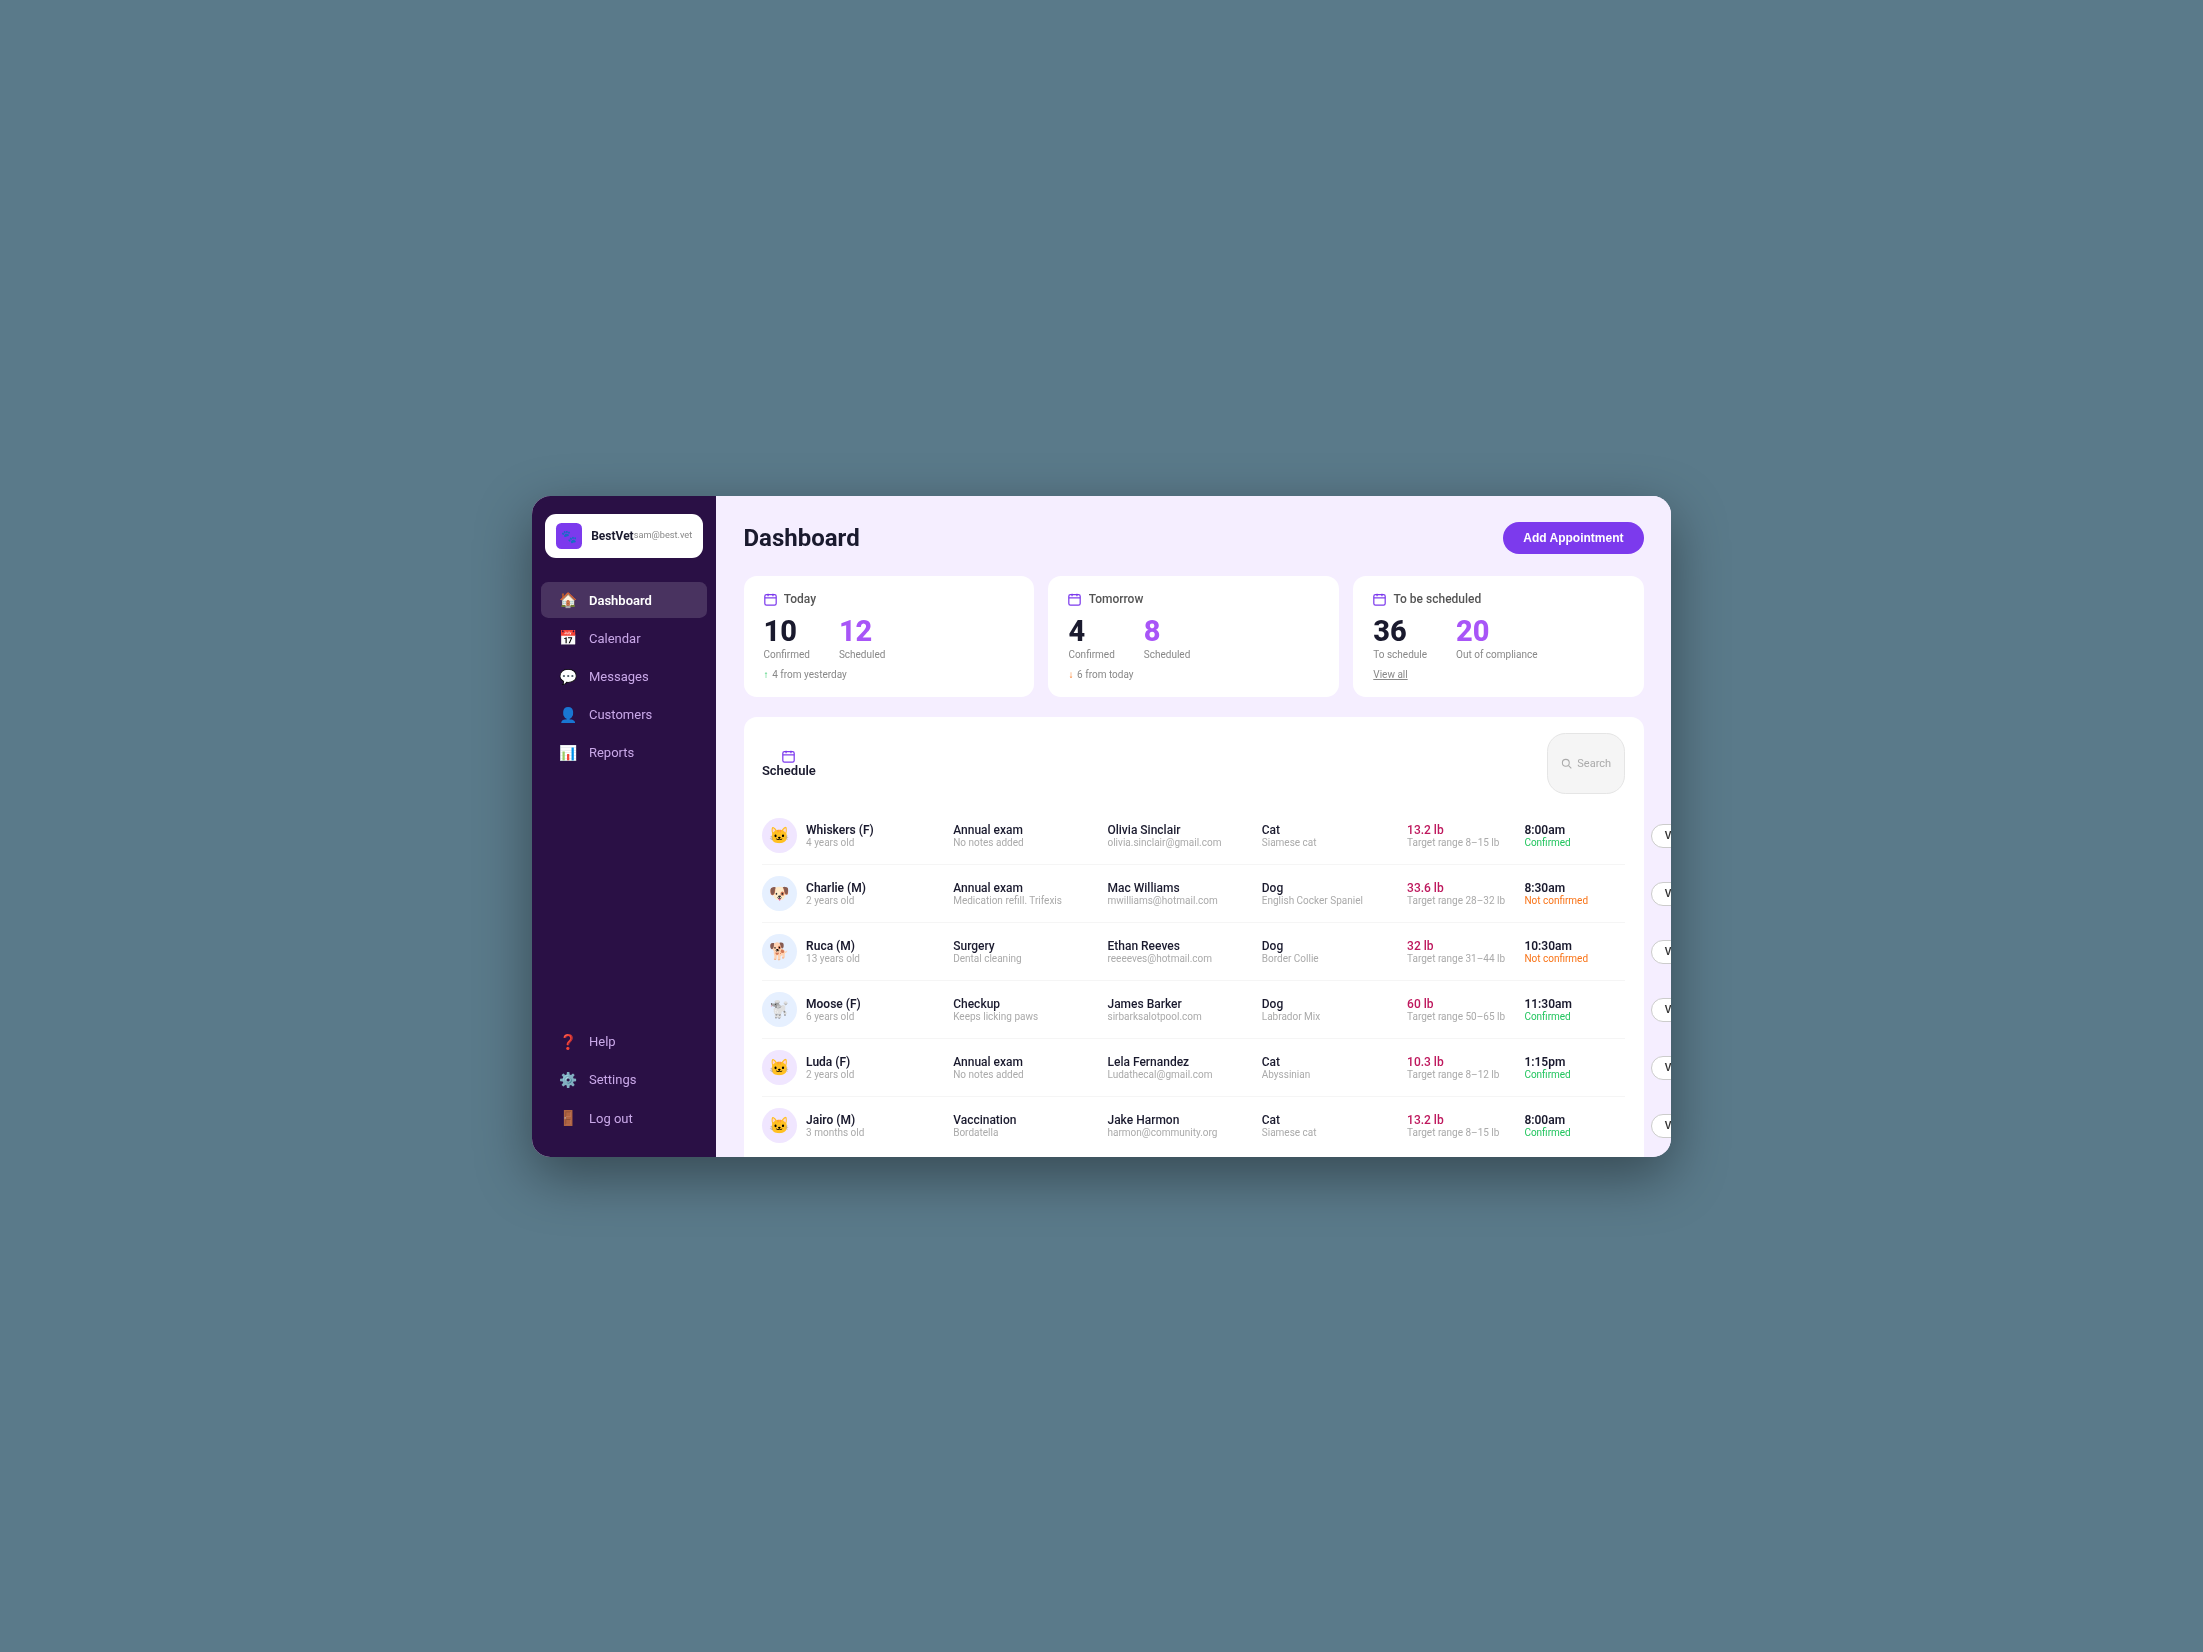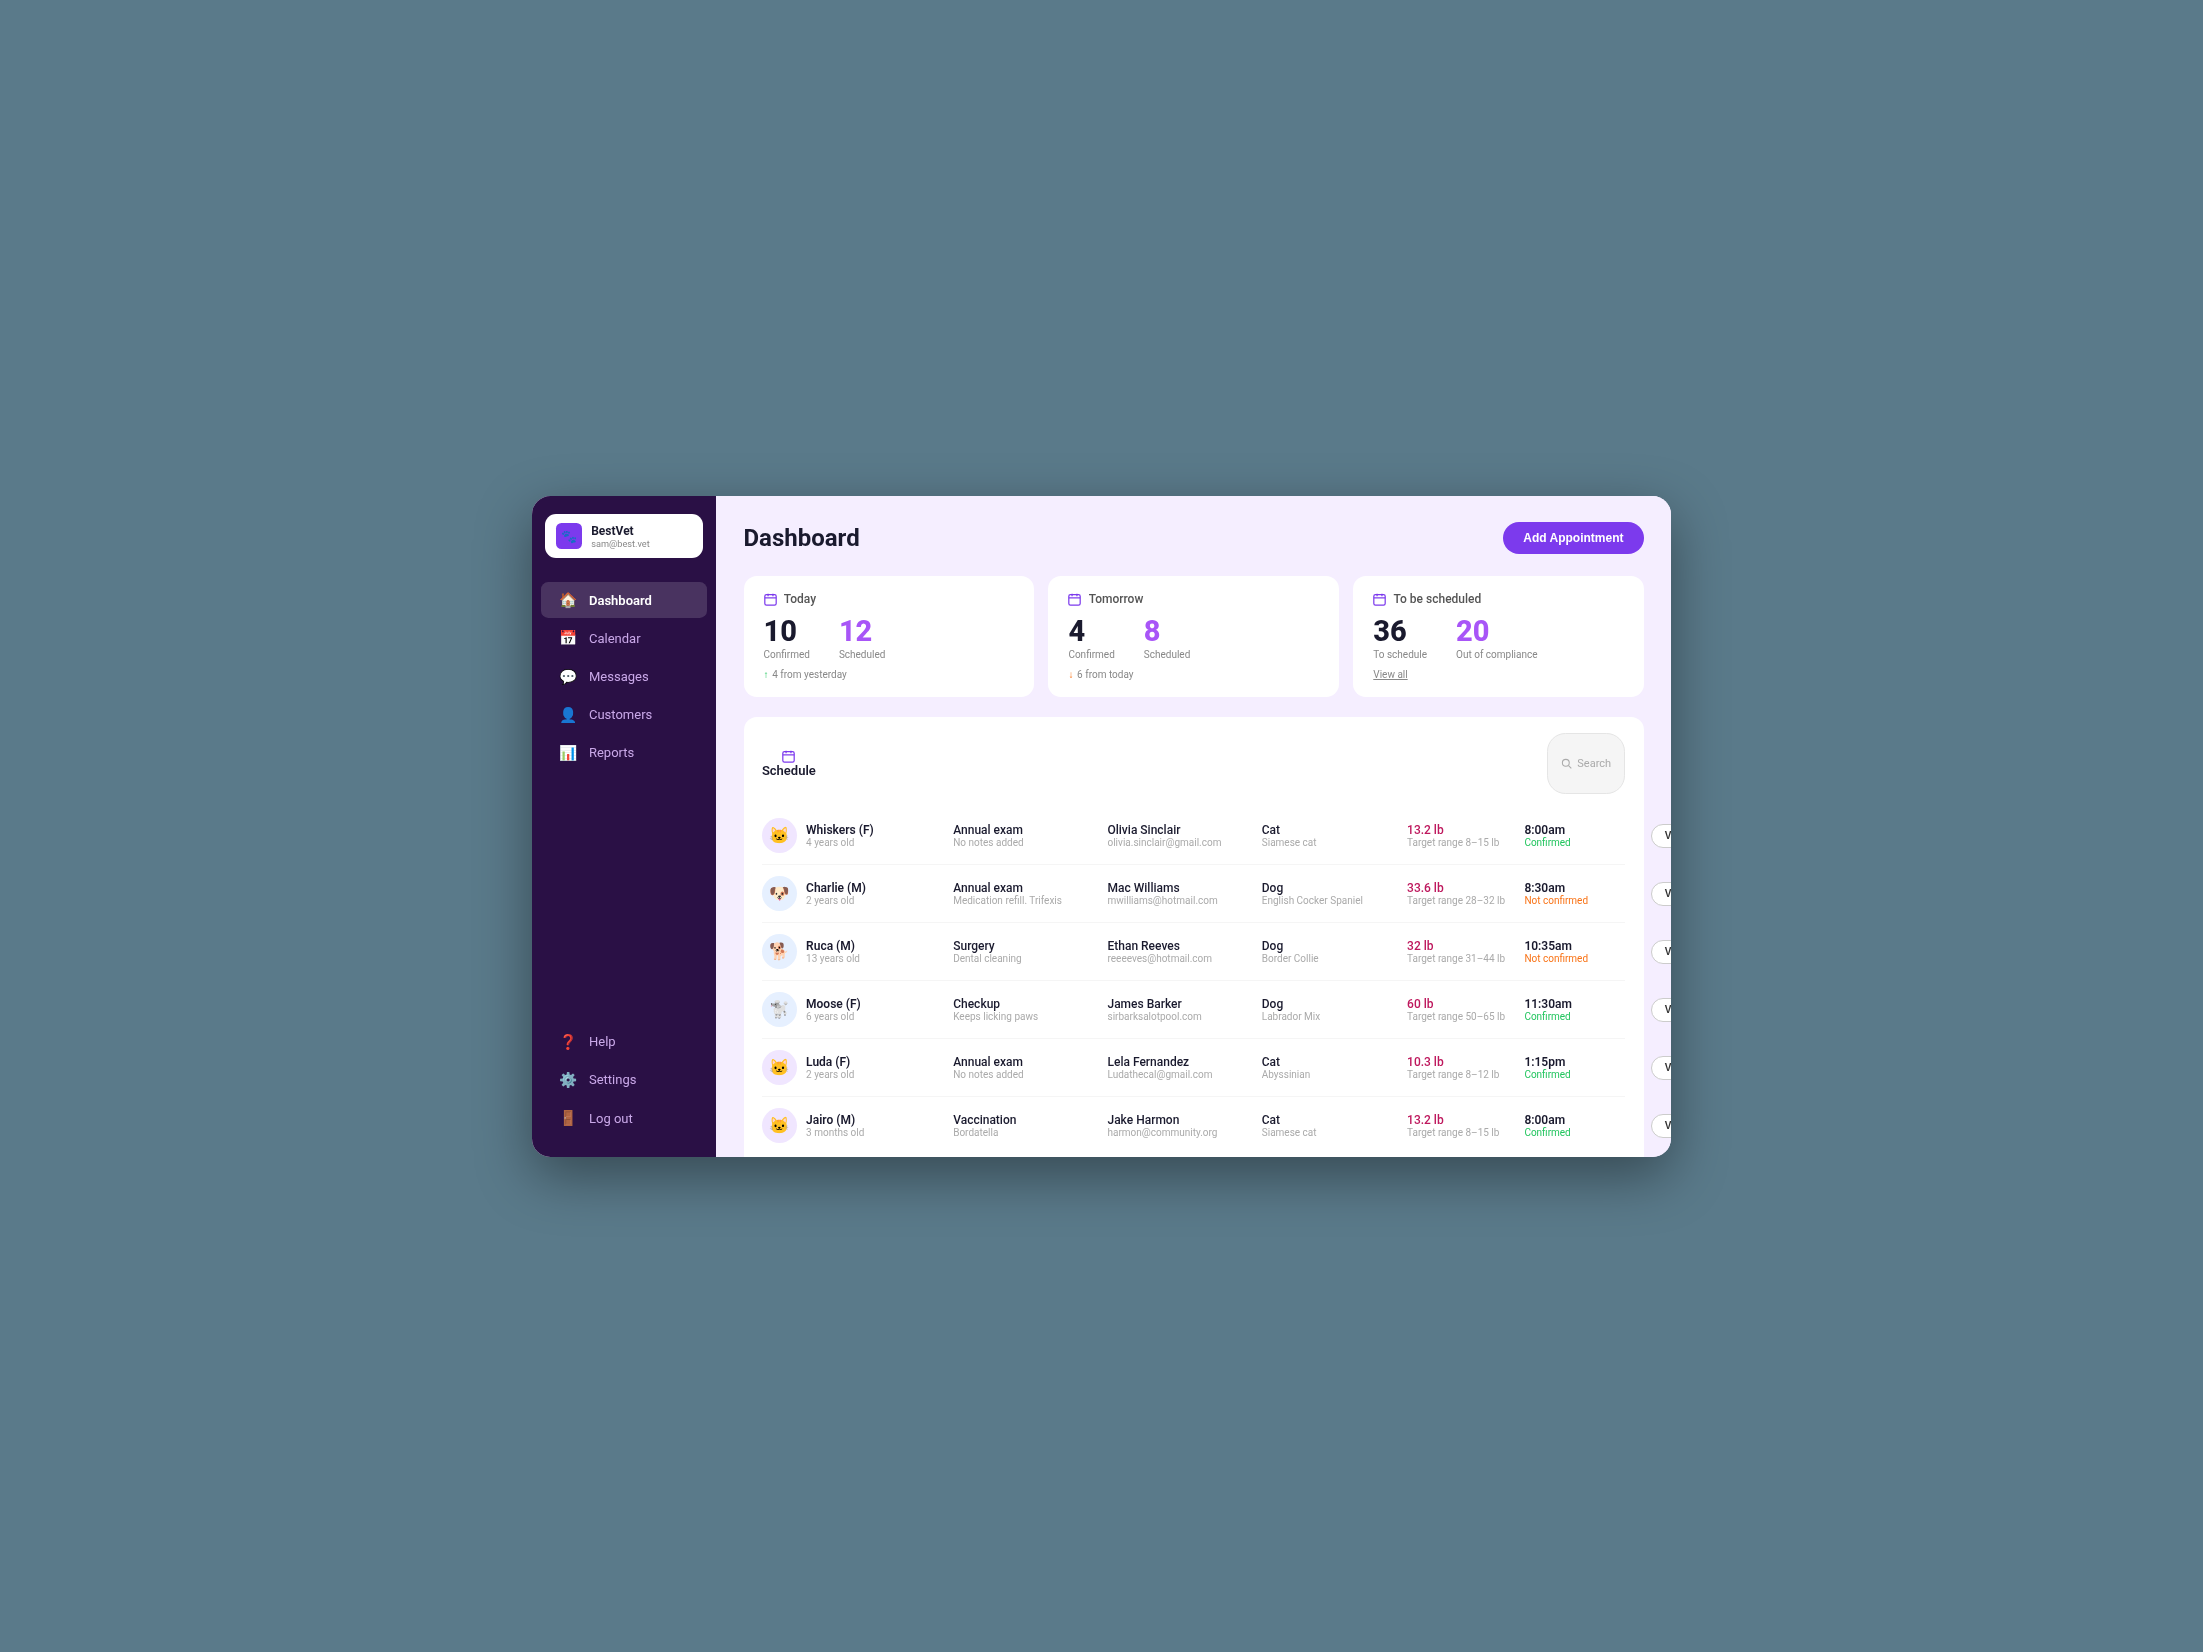--- a/index.html
+++ b/index.html
@@ -44,21 +44,21 @@
       height: 26px;
       background: #7c3aed;
       border-radius: 5.5px;
       display: flex;
       align-items: center;
       justify-content: center;
       font-size: 13px;
       color: white;
       flex-shrink: 0;
     }
-    .brand-text { display: flex; flex-direction: column; }
+    .brand-text { display: flex; flex-direction: row; }
     .brand-name { font-weight: 700; font-size: 12px; color: #1a1a2e; }
     .brand-email { font-size: 9.2px; color: #888; }
     .nav-item {
       display: flex;
       align-items: center;
       gap: 11px;
       padding: 9.2px 18.4px;
       color: #c9a8e8;
       font-size: 13px;
       cursor: pointer;
@@ -463,21 +463,21 @@
     </div>
     <div>
       <div class="species-name">Dog</div>
       <div class="species-breed">Border Collie</div>
     </div>
     <div>
       <div class="weight-val">32 lb</div>
       <div class="weight-target">Target range 31–44 lb</div>
     </div>
     <div>
-      <div class="time-val">10:35am</div>
+      <div class="time-val">10:30am</div>
       <div class="time-status status-not-confirmed">Not confirmed</div>
     </div>
     <div class="actions-cell">
       <button class="btn-view-profile">View Profile</button>
 
     </div>
   </div>
           <div class="table-row">
     <div class="patient-cell">
       <div class="patient-avatar" style="background:#e6f0ff">🐩</div>

